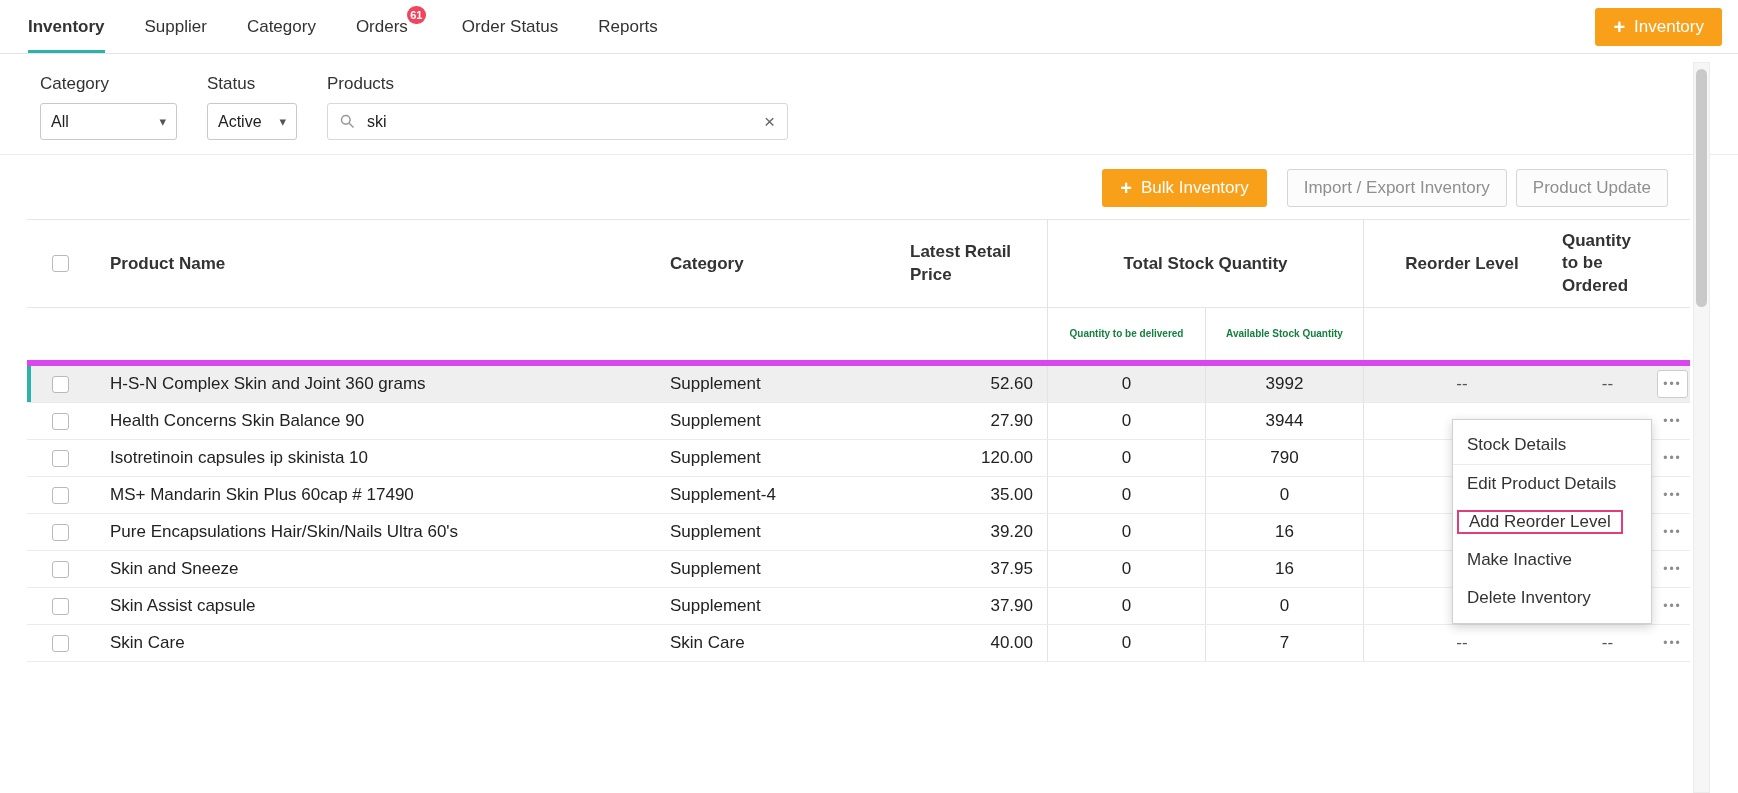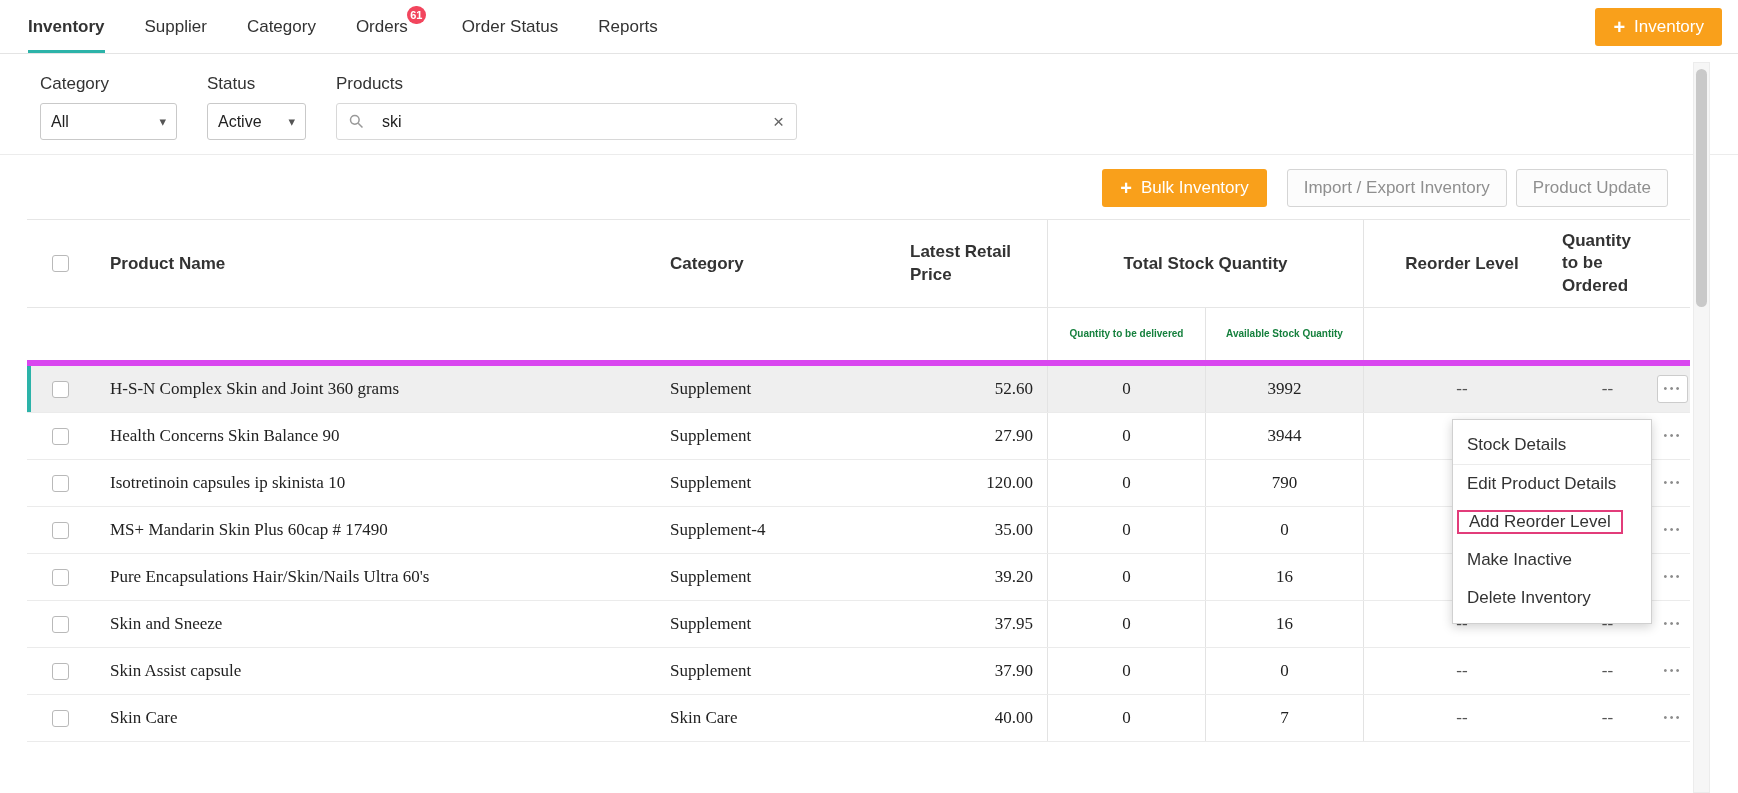--- a/index.html
+++ b/index.html
@@ -23,40 +23,40 @@
   .btn-orange .plus { font-size:20px; font-weight:bold; line-height:1; }
   .topnav .btn-orange { margin-left:auto; }
 
   
   .filters-wrap { padding:20px 70px 14px 40px; border-bottom:1px solid #ececec; }
   .filters { display:flex; gap:30px; }
   .fgroup { display:flex; flex-direction:column; gap:9px; }
   .flabel { font-size:17px; color:#333; }
   .fselect { width:137px; height:37px; border:1px solid #c9c9c9; border-radius:3px; display:flex; align-items:center;
              justify-content:space-between; padding:0 10px; font-size:16px; background:#fff; cursor:pointer; color:#222; }
-  .fselect.small { width:99px; }
+  .fselect.small { width:90px; }
   .arrow { color:#555; font-size:13px; }
   .searchbox { width:461px; height:37px; border:1px solid #d8d8d8; border-radius:3px; display:flex; align-items:center;
-               padding:12px 12px; gap:18px; background:#fff; }
+               padding:12px 12px; gap:12px; background:#fff; }
   .searchbox input { border:none; outline:none; flex:1; font-size:16px; font-family:inherit; color:#222; background:transparent; }
   .clear-x { color:#666; font-size:19px; cursor:pointer; line-height:1; }
 
   
   .toolbar { display:flex; justify-content:flex-end; align-items:center; padding:14px 70px 12px 0; }
   .btn-grey { background:#fcfcfc; border:1px solid #d5d5d5; color:#8f8f8f; font-size:17px; height:38px; padding:0 16px;
               border-radius:3px; cursor:pointer; font-family:inherit; white-space:nowrap; }
   .toolbar .btn-orange { margin-right:20px; }
   .toolbar .btn-grey + .btn-grey { margin-left:9px; }
 
   
   .table { margin-left:27px; width:1663px; font-size:17px; }
   .t-row { display:grid; grid-template-columns:67px 566px 225px 162px 159px 158px 196px 95px 35px; align-items:center; position:relative; }
   .header-row { height:89px; border-top:1px solid #e6e6e6; border-bottom:1px solid #e6e6e6; font-weight:bold; color:#333; }
   .subheader-row { height:58px; border-bottom:6px solid #d946ef; font-weight:bold; font-size:10px; color:#15803d; }
-  .body-row { height:47px; border-bottom:1px solid #ebebeb;font-family:Liberation Serif, serif; }
+  .body-row { height:37px; border-bottom:1px solid #ebebeb; }
   .body-row.selected { background:#efefef; }
   .row-accent { position:absolute; left:0; top:0; bottom:0; width:4px; background:#2cb3a9; }
 
   .c-check { display:flex; justify-content:center; }
   .checkbox { width:17px; height:17px; border:1.5px solid #b9b9b9; border-radius:3px; background:#fff; display:inline-block; cursor:pointer; }
   .c-name { padding-left:16px; }
   .c-cat { padding-left:10px; }
   .c-price { text-align:right; padding-right:14px; }
   .c-qd, .c-av { align-self:stretch; display:flex; align-items:center; justify-content:center; text-align:center; }
   .c-qd { border-left:1px solid #e3e3e3; border-right:1px solid #e3e3e3; }

